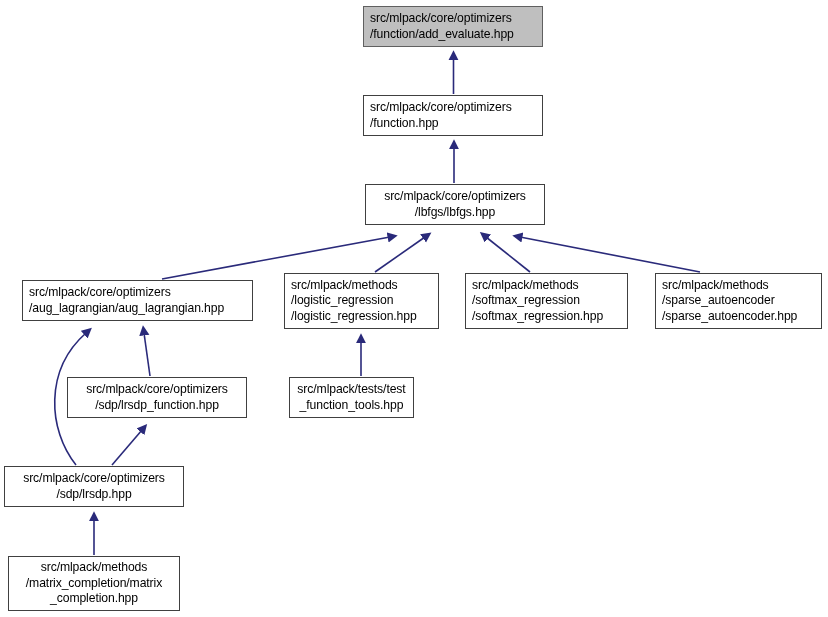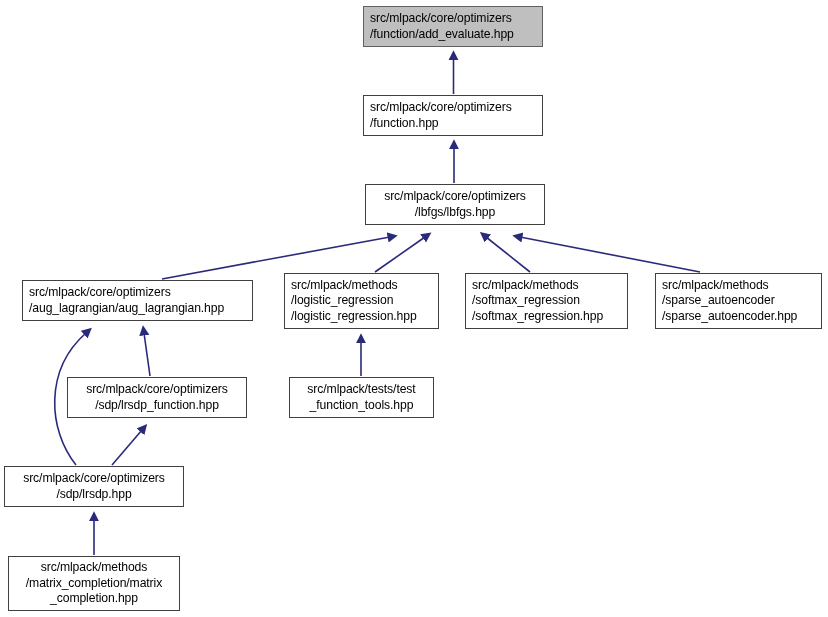--- a/index.html
+++ b/index.html
@@ -97,21 +97,21 @@
 /logistic_regression
 /logistic_regression.hpp</span></div>
       <div class="node align-left" style="left: 465px; top: 273px; width: 163px; height: 56px;"><span class="node-label">src/mlpack/methods
 /softmax_regression
 /softmax_regression.hpp</span></div>
       <div class="node align-left" style="left: 655px; top: 273px; width: 167px; height: 56px;"><span class="node-label">src/mlpack/methods
 /sparse_autoencoder
 /sparse_autoencoder.hpp</span></div>
       <div class="node align-center" style="left: 67px; top: 377px; width: 180px; height: 41px;"><span class="node-label">src/mlpack/core/optimizers
 /sdp/lrsdp_function.hpp</span></div>
-      <div class="node align-center" style="left: 289px; top: 377px; width: 145px; height: 41px;"><span class="node-label">src/mlpack/tests/test
+      <div class="node align-center" style="left: 289px; top: 377px; width: 125px; height: 41px;"><span class="node-label">src/mlpack/tests/test
 _function_tools.hpp</span></div>
       <div class="node align-center" style="left: 4px; top: 466px; width: 180px; height: 41px;"><span class="node-label">src/mlpack/core/optimizers
 /sdp/lrsdp.hpp</span></div>
       <div class="node align-center" style="left: 8px; top: 556px; width: 172px; height: 55px;"><span class="node-label">src/mlpack/methods
 /matrix_completion/matrix
 _completion.hpp</span></div>
     </div>
 
 </div>
 

